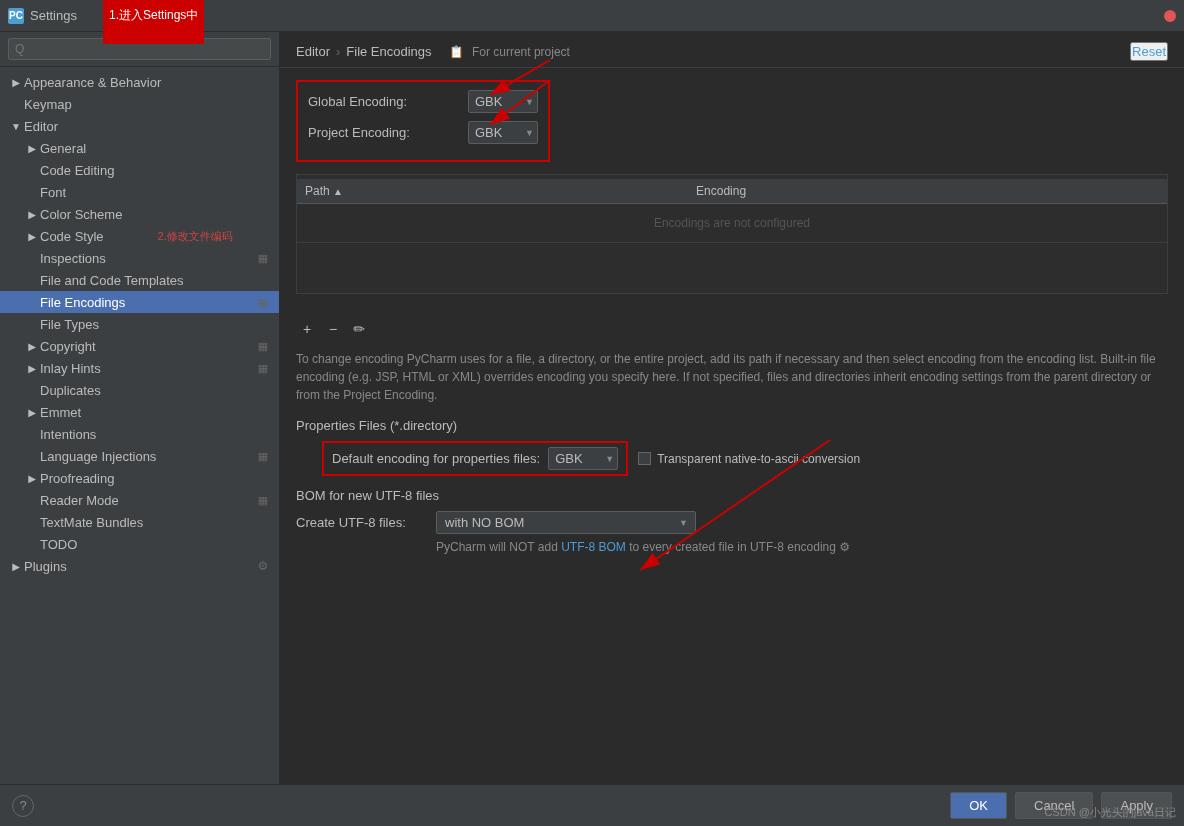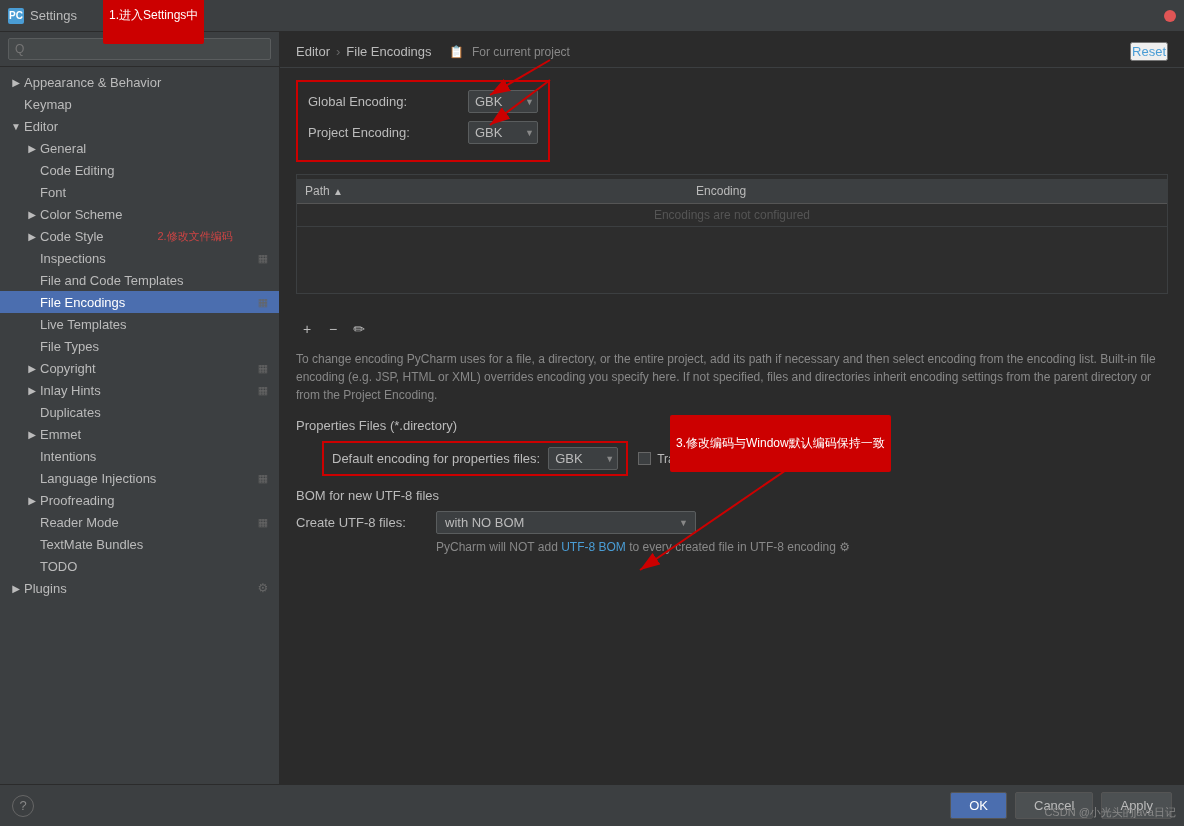--- a/index.html
+++ b/index.html
@@ -214,21 +214,21 @@
     .file-table th {
       background: #3c3f41;
       color: #bbbbbb;
       text-align: left;
       padding: 5px 8px;
       font-size: 12px;
       border-bottom: 1px solid #555;
       font-weight: normal;
     }
     .file-table td {
-      padding: 4px 8px;
+      padding: 12px 8px;
       font-size: 12px;
       border-bottom: 1px solid #3c3f41;
     }
     .table-empty {
       text-align: center;
       color: #555;
       padding: 40px 0;
       font-size: 13px;
     }
     .table-container {
@@ -491,24 +491,20 @@
           <span class="tree-chevron">&nbsp;&nbsp;</span>
           <span class="tree-label">File and Code Templates</span>
         </div>
 
         <div class="tree-item tree-indent-2 selected">
           <span class="tree-chevron">&nbsp;&nbsp;</span>
           <span class="tree-label">File Encodings</span>
           <span class="tree-icon-right">▦</span>
         </div>
 
-        <div class="tree-item tree-indent-2">
-          <span class="tree-chevron">&nbsp;&nbsp;</span>
-          <span class="tree-label">Live Templates</span>
-        </div>
 
         <div class="tree-item tree-indent-2">
           <span class="tree-chevron">&nbsp;&nbsp;</span>
           <span class="tree-label">File Types</span>
         </div>
 
         <div class="tree-item tree-indent-2">
           <span class="tree-chevron">▶</span>
           <span class="tree-label">Copyright</span>
           <span class="tree-icon-right">▦</span>
@@ -701,16 +697,15 @@
       </marker>
     </defs>
 
     <line x1="550" y1="60" x2="490" y2="95" stroke="#cc0000" stroke-width="2" marker-end="url(#arrowhead)"></line>
 
     <line x1="550" y1="80" x2="490" y2="125" stroke="#cc0000" stroke-width="2" marker-end="url(#arrowhead)"></line>
 
     <line x1="830" y1="440" x2="640" y2="570" stroke="#cc0000" stroke-width="2" marker-end="url(#arrowhead)"></line>
   </svg>
 
-  <div class="annotation-label" style="top: 415px; left: 670px;">3.修改编码与Window默认编码保持一致</div>
 </div>
 
 <div class="watermark">CSDN @小光头的java日记</div>
 
 </body></html>

